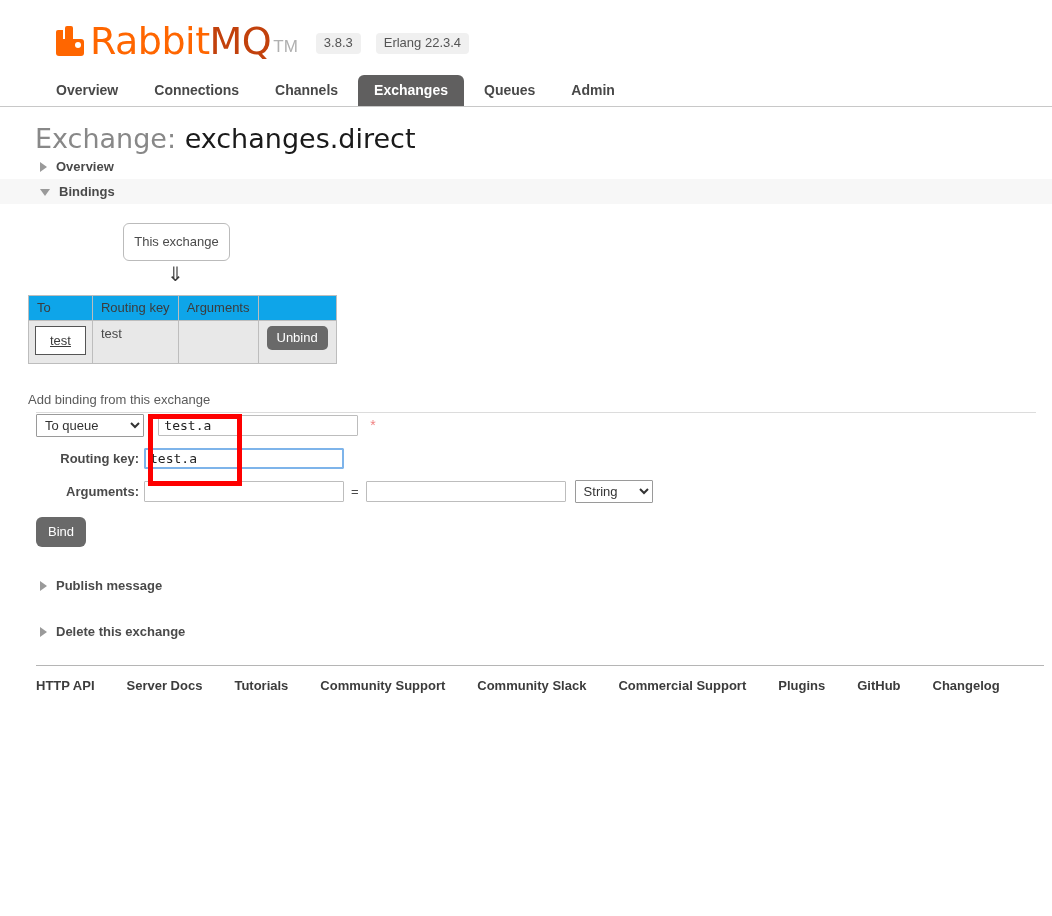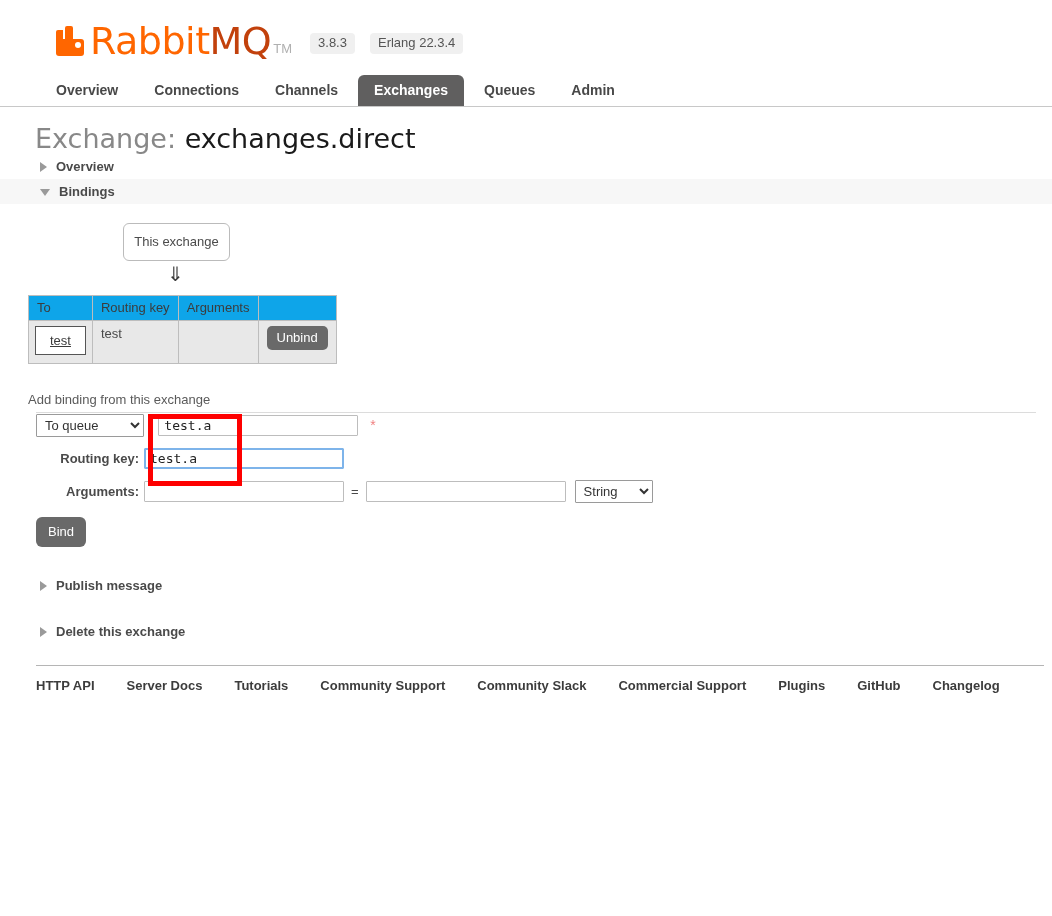--- a/index.html
+++ b/index.html
@@ -71,21 +71,21 @@
     font-family: "DejaVu Sans", sans-serif;
   }
   .logo-mq {
     font-size: 38px;
     color: #c2410c;
     letter-spacing: -0.5px;
     line-height: 1;
     font-family: "DejaVu Sans", sans-serif;
   }
   .logo-tm {
-    font-size: 13px;
+    font-size: 17px;
     color: #b0b0b0;
     margin-left: 2px;
     margin-bottom: 5px;
     line-height: 1;
   }
   .version-badges {
     display: flex;
     gap: 15px;
     margin-left: 18px;
     margin-bottom: 6px;

